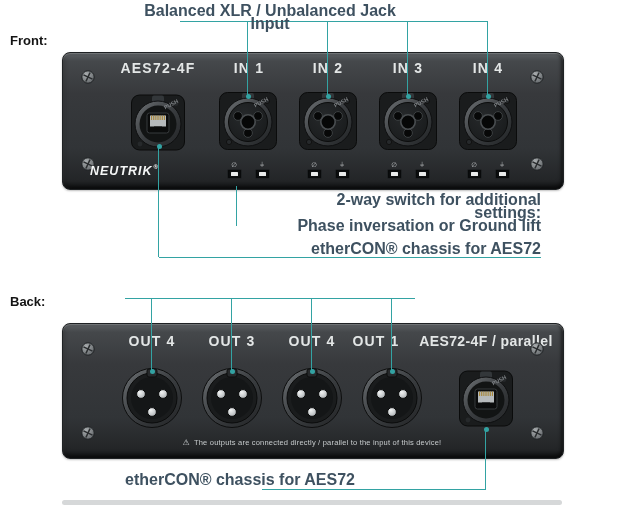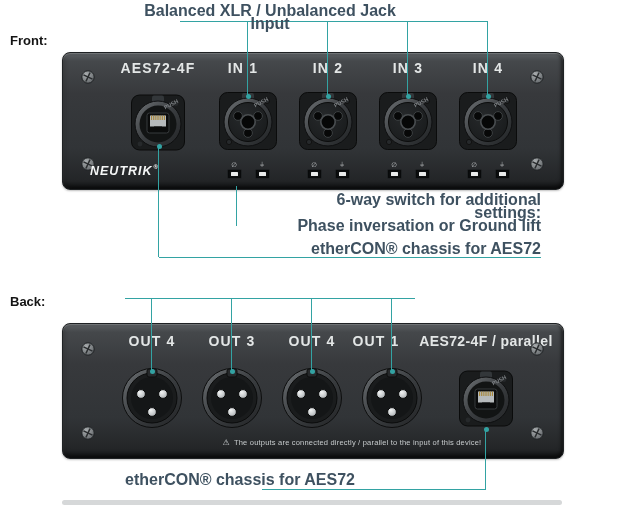--- a/index.html
+++ b/index.html
@@ -16,21 +16,21 @@
          box-shadow:inset 0 1px 1px rgba(255,255,255,.22), inset 0 -3px 5px rgba(0,0,0,.55),
                     inset 2px 0 3px rgba(255,255,255,.05), inset -2px 0 3px rgba(0,0,0,.35),
                     0 1px 2px rgba(0,0,0,.25);}
   .plabel{position:absolute;transform:translateX(-50%);color:#e3e6e6;font-size:14px;font-weight:700;
           letter-spacing:1.2px;z-index:3;white-space:nowrap;}
   .conn{position:absolute;z-index:2;}
   .screw{position:absolute;z-index:3;}
   .brand{position:absolute;z-index:3;color:#f4f6f6;font-weight:700;font-style:italic;
          font-size:12.5px;letter-spacing:1px;}
   .brand-r{font-size:6px;vertical-align:top;font-style:normal;margin-left:1px;}
-  .warn{position:absolute;z-index:3;color:#c6cacc;font-size:7.5px;text-align:center;letter-spacing:.2px;padding-left:40px;}
+  .warn{position:absolute;z-index:3;color:#c6cacc;font-size:7.5px;text-align:center;letter-spacing:.2px;}
   .warn .wicon{margin-right:4px;font-size:8px;color:#d4d8da;}
   .sw{position:absolute;z-index:3;width:14px;text-align:center;}
   .sw-sym{font-size:6.5px;color:#c0c4c6;height:8px;line-height:8px;}
   .sw-slot{width:13px;height:8px;background:#0c0e0f;border-radius:1px;margin:1px auto 0;position:relative;
            box-shadow:inset 0 0 2px #000, 0 0 0 1px #1e2123;}
   .sw-knob{position:absolute;left:3px;top:2px;width:7px;height:4px;background:#e9ebeb;border-radius:.5px;}
   .divider{position:absolute;background:#d6d8d9;border-radius:2.5px;z-index:1;}
 </style>
 </head>
 <body>
@@ -71,21 +71,21 @@
   <div class="tline" style="left:407px;top:21px;width:1px;height:74px"></div>
   <div class="tline" style="left:487px;top:21px;width:1px;height:74px"></div>
   <div class="tdot" style="left:248px;top:96px"></div>
   <div class="tdot" style="left:328px;top:96px"></div>
   <div class="tdot" style="left:408px;top:96px"></div>
   <div class="tdot" style="left:488px;top:96px"></div>
 
   <div class="panel" style="left:62px;top:52px;width:500px;height:136px"></div>
 
   <div class="plabel" style="left:158px;top:60px">AES72-4F</div>
-  <div class="plabel" style="left:243px;top:60px">IN 1</div>
+  <div class="plabel" style="left:249px;top:60px">IN 1</div>
   <div class="plabel" style="left:328px;top:60px">IN 2</div>
   <div class="plabel" style="left:408px;top:60px">IN 3</div>
   <div class="plabel" style="left:488px;top:60px">IN 4</div>
 
   <svg class="screw" style="left:81px;top:70px" width="14" height="14" viewBox="0 0 14 14">
     <circle cx="7" cy="7" r="6.2" fill="url(#gradScrew)" stroke="#1e2123"></circle>
     <g transform="rotate(25 7 7)" stroke="#2b2e30" stroke-width="1.6" stroke-linecap="round">
         <line x1="2.6" y1="7" x2="11.4" y2="7"></line>
         <line x1="7" y1="2.6" x2="7" y2="11.4"></line>
       </g>
@@ -236,21 +236,21 @@
   </div>
   <div class="sw" style="left:495px;top:161px">
     <div class="sw-sym">⏚</div>
     <div class="sw-slot">
         <div class="sw-knob"></div>
       </div>
   </div>
 
   <div class="tline" style="left:236px;top:186px;width:1px;height:40px"></div>
   <div class="ann right" style="left:280px;top:193px;width:261px">
-    <div>6-way switch for additional settings:</div>
+    <div>2-way switch for additional settings:</div>
     <div>Phase inversation or Ground lift</div>
   </div>
 
   <div class="tdot" style="left:159px;top:146px"></div>
   <div class="tline" style="left:158px;top:146px;width:1px;height:111px"></div>
   <div class="tline" style="left:159px;top:257px;width:382px;height:1px"></div>
   <div class="ann right" style="left:280px;top:242px;width:261px">etherCON® chassis for AES72</div>
 
   <div class="sect" style="left:10px;top:294px">Back:</div>
 

